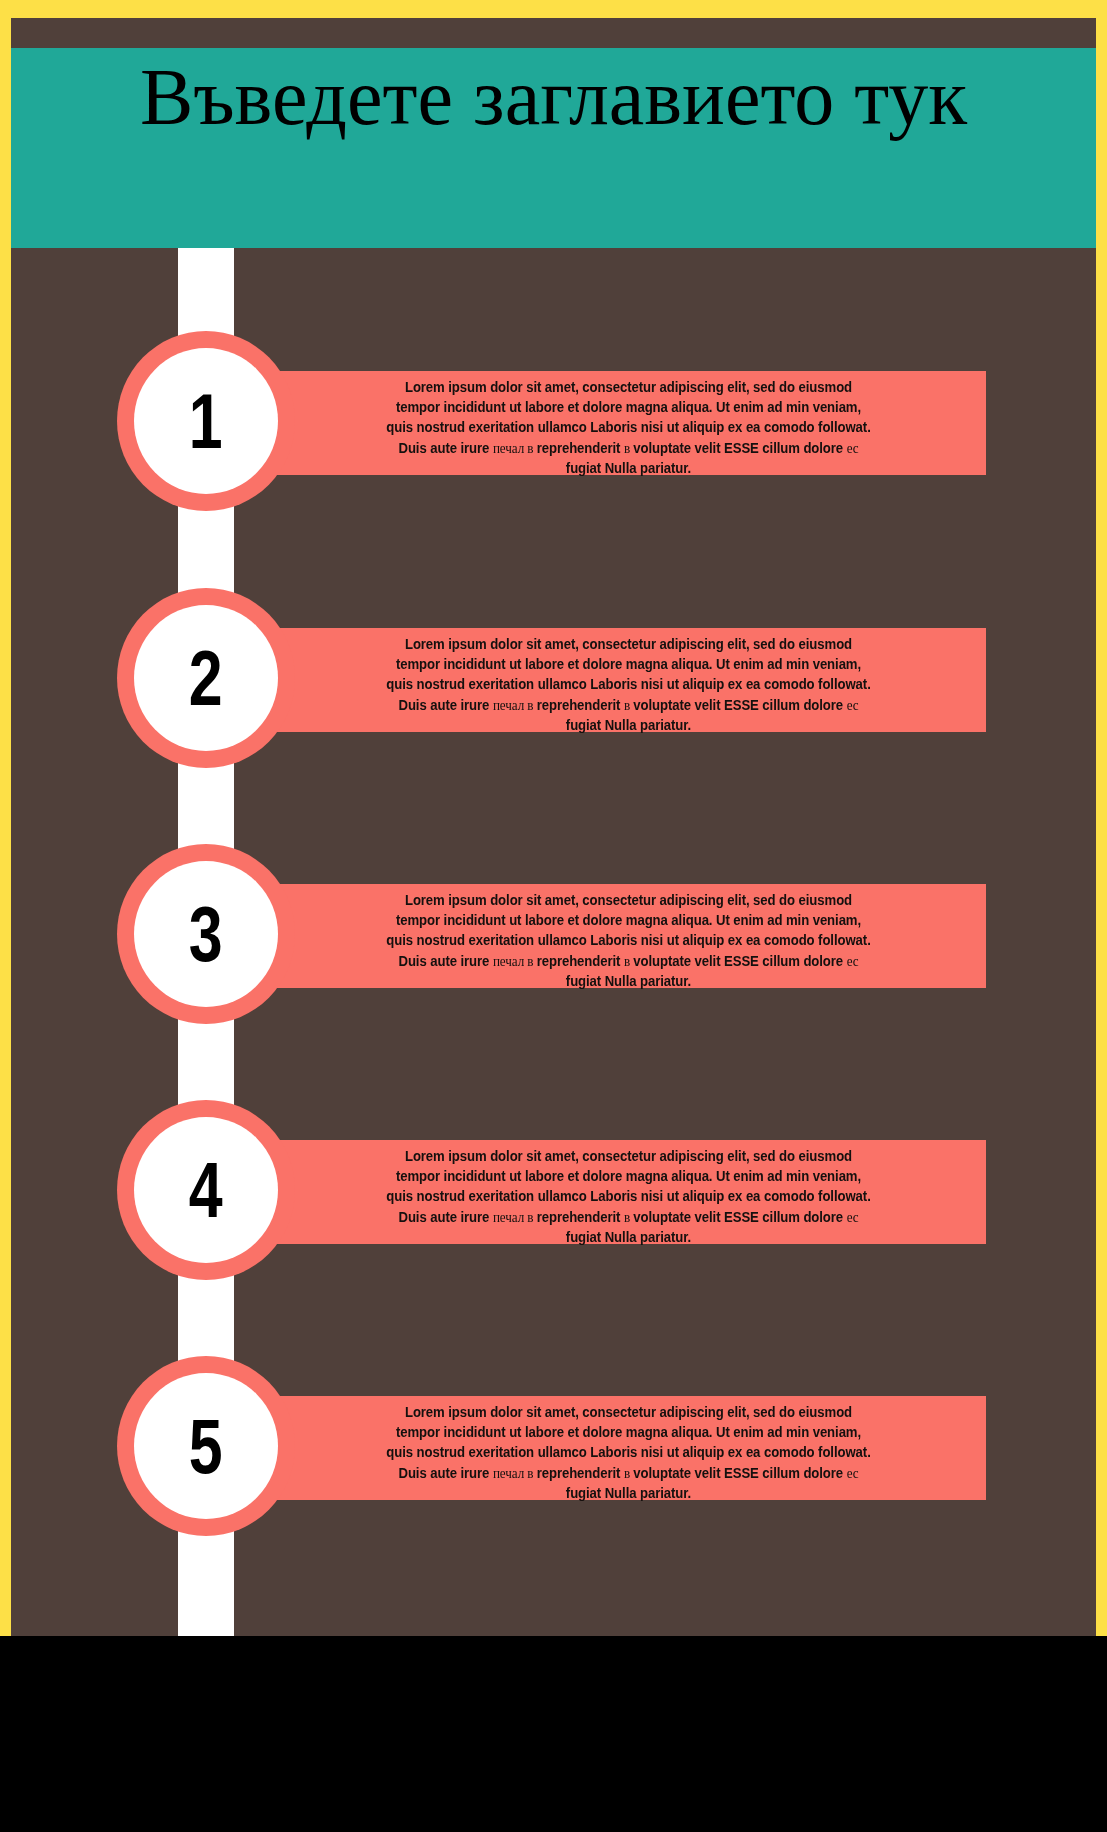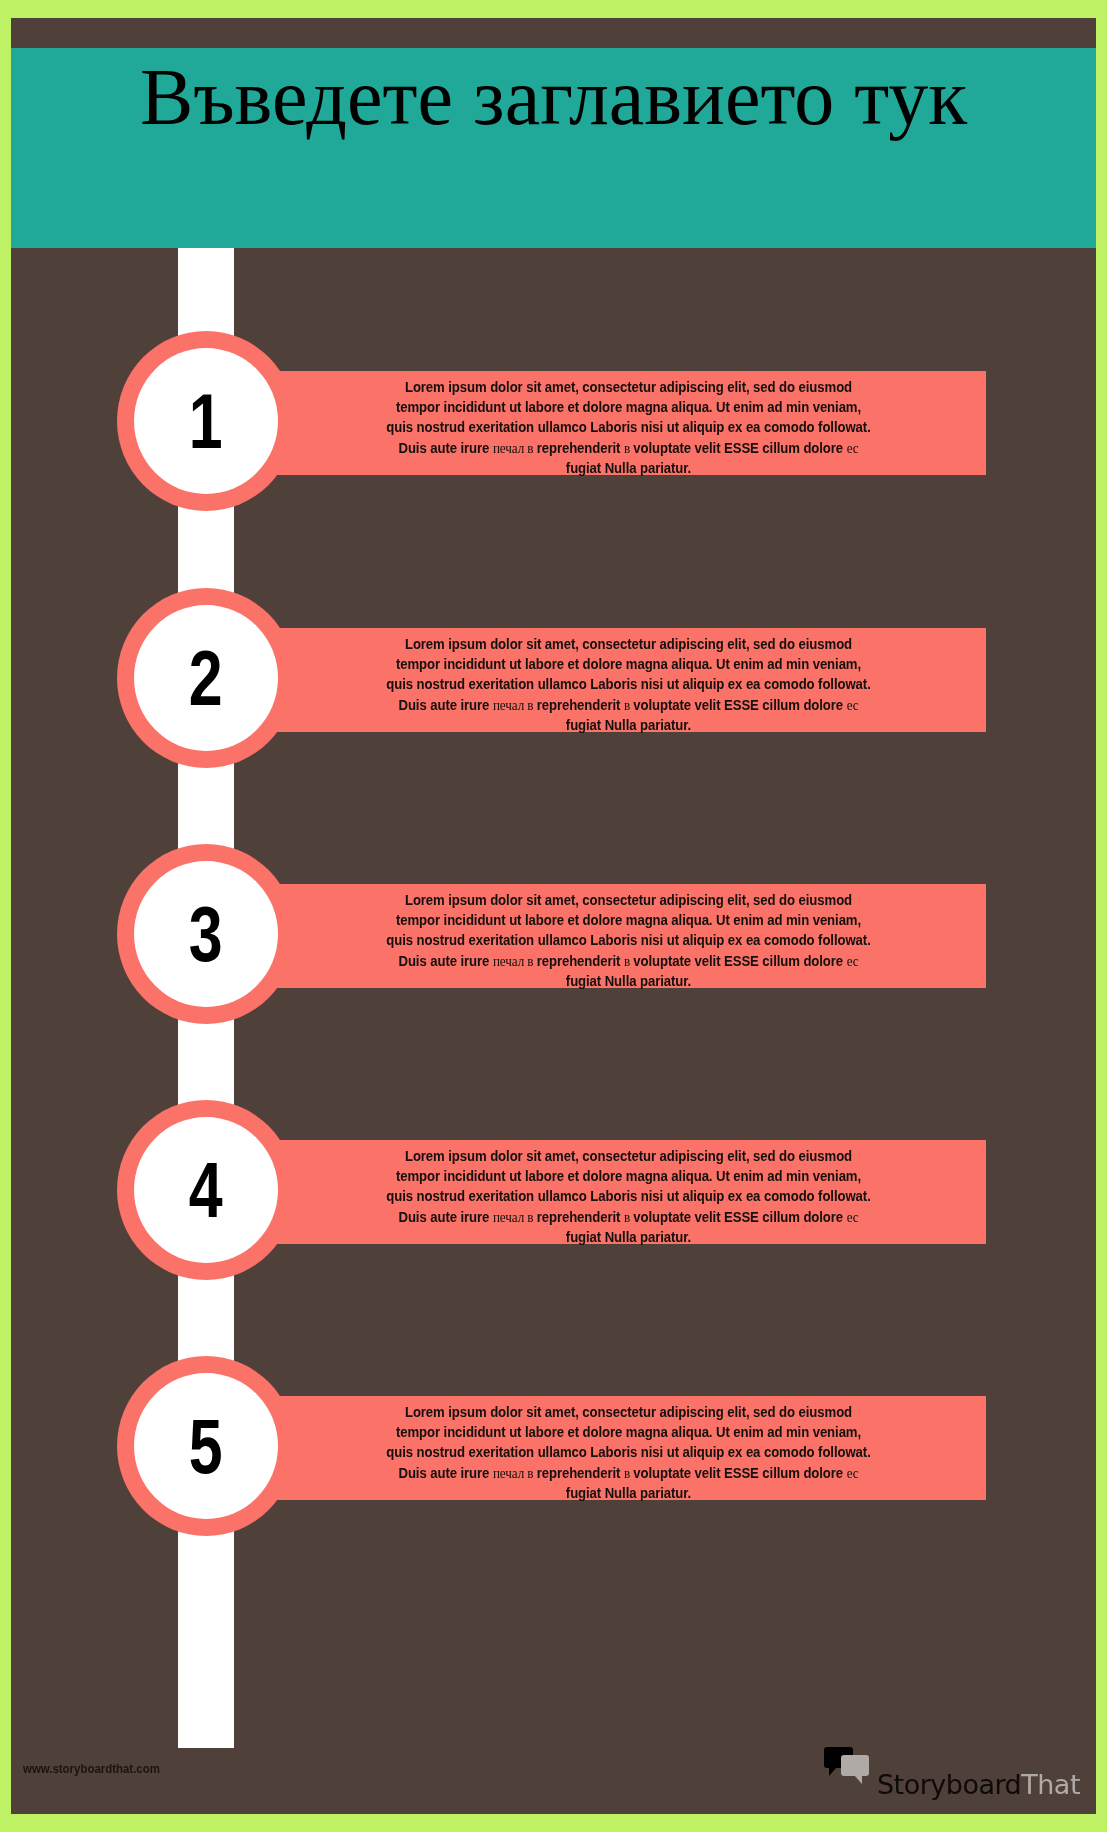--- a/index.html
+++ b/index.html
@@ -3,22 +3,22 @@
 <meta charset="utf-8">
 <style>
   html, body {
     margin: 0;
     padding: 0;
     background: #000000;
   }
   #poster {
     position: relative;
     width: 1107px;
-    height: 1832px;
-    background: #bef264;
+    height: 1636px;
+    background: #fde047;
     overflow: hidden;
     font-family: "Liberation Sans", sans-serif;
   }
   
   .canvas {
     position: absolute;
     left: 11px;
     top: 18px;
     width: 1085px;
     height: 1796px;

